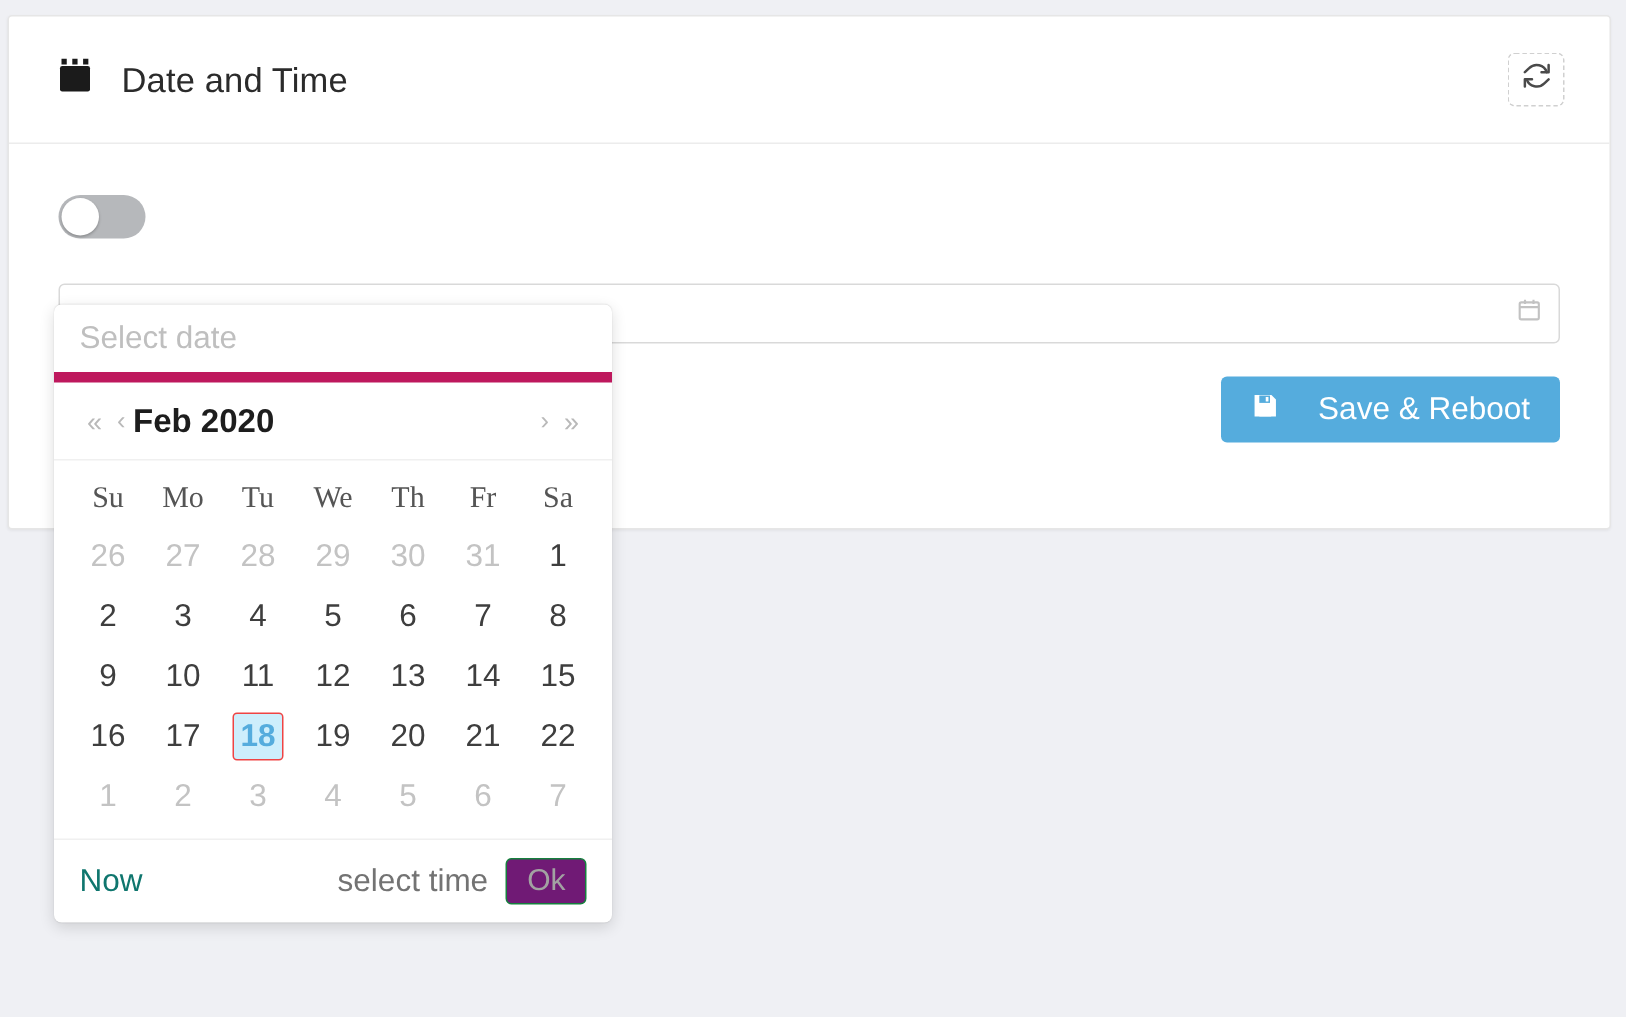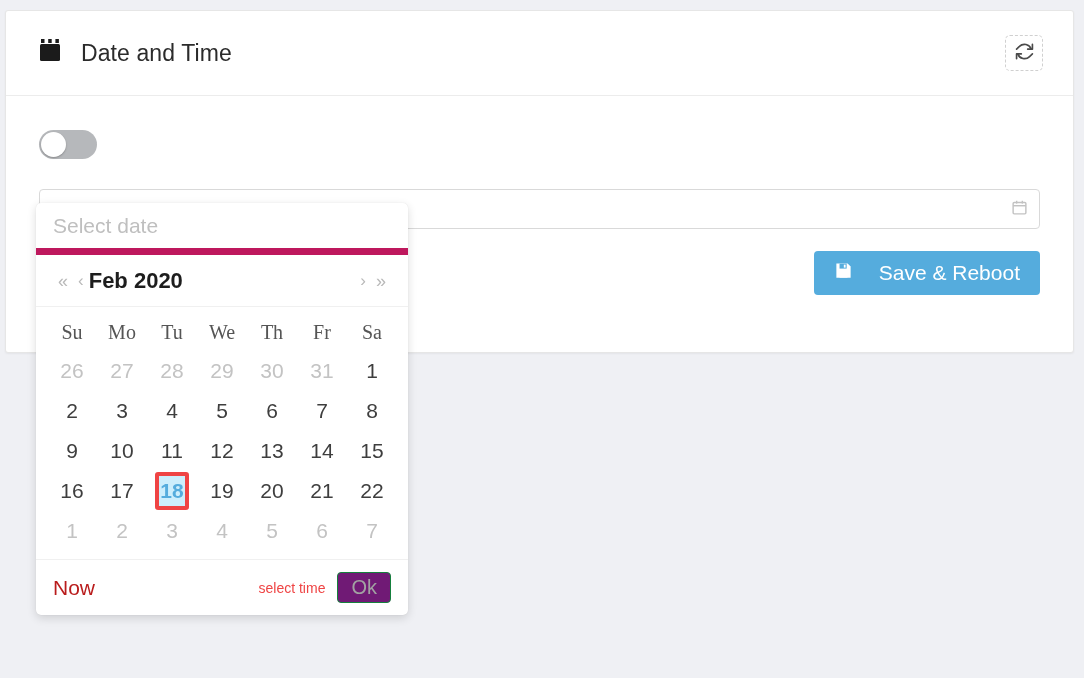--- a/index.html
+++ b/index.html
@@ -188,40 +188,40 @@
   }
   table.cal td.muted { color: #c3c3c3; }
   table.cal td .cell {
     display: inline-block;
     min-width: 34px;
     line-height: 30px;
     border-radius: 3px;
   }
   table.cal td.today .cell {
     background: #cdeefc;
-    border: 4px solid #ef4444;
+    border: 1px solid #ef4444;
     color: #55acdd;
     font-weight: bold;
   }
   .picker-footer {
     border-top: 1px solid #f0f0f0;
     height: 56px;
     display: flex;
     align-items: center;
     padding: 0 17px;
   }
   .link-now {
-    color: #b91c1c;
+    color: #0f766e;
     font-size: 21px;
     cursor: pointer;
     flex: 1;
   }
   .link-time {
-    color: #ef4444;
-    font-size: 14px;
+    color: #737373;
+    font-size: 21px;
     cursor: pointer;
     margin-right: 12px;
   }
   .ok-btn {
     background: #701a75;
     border: 1px solid #15803d;
     border-radius: 4px;
     color: #a2a2a2;
     font-size: 20px;
     padding: 3px 13px;

